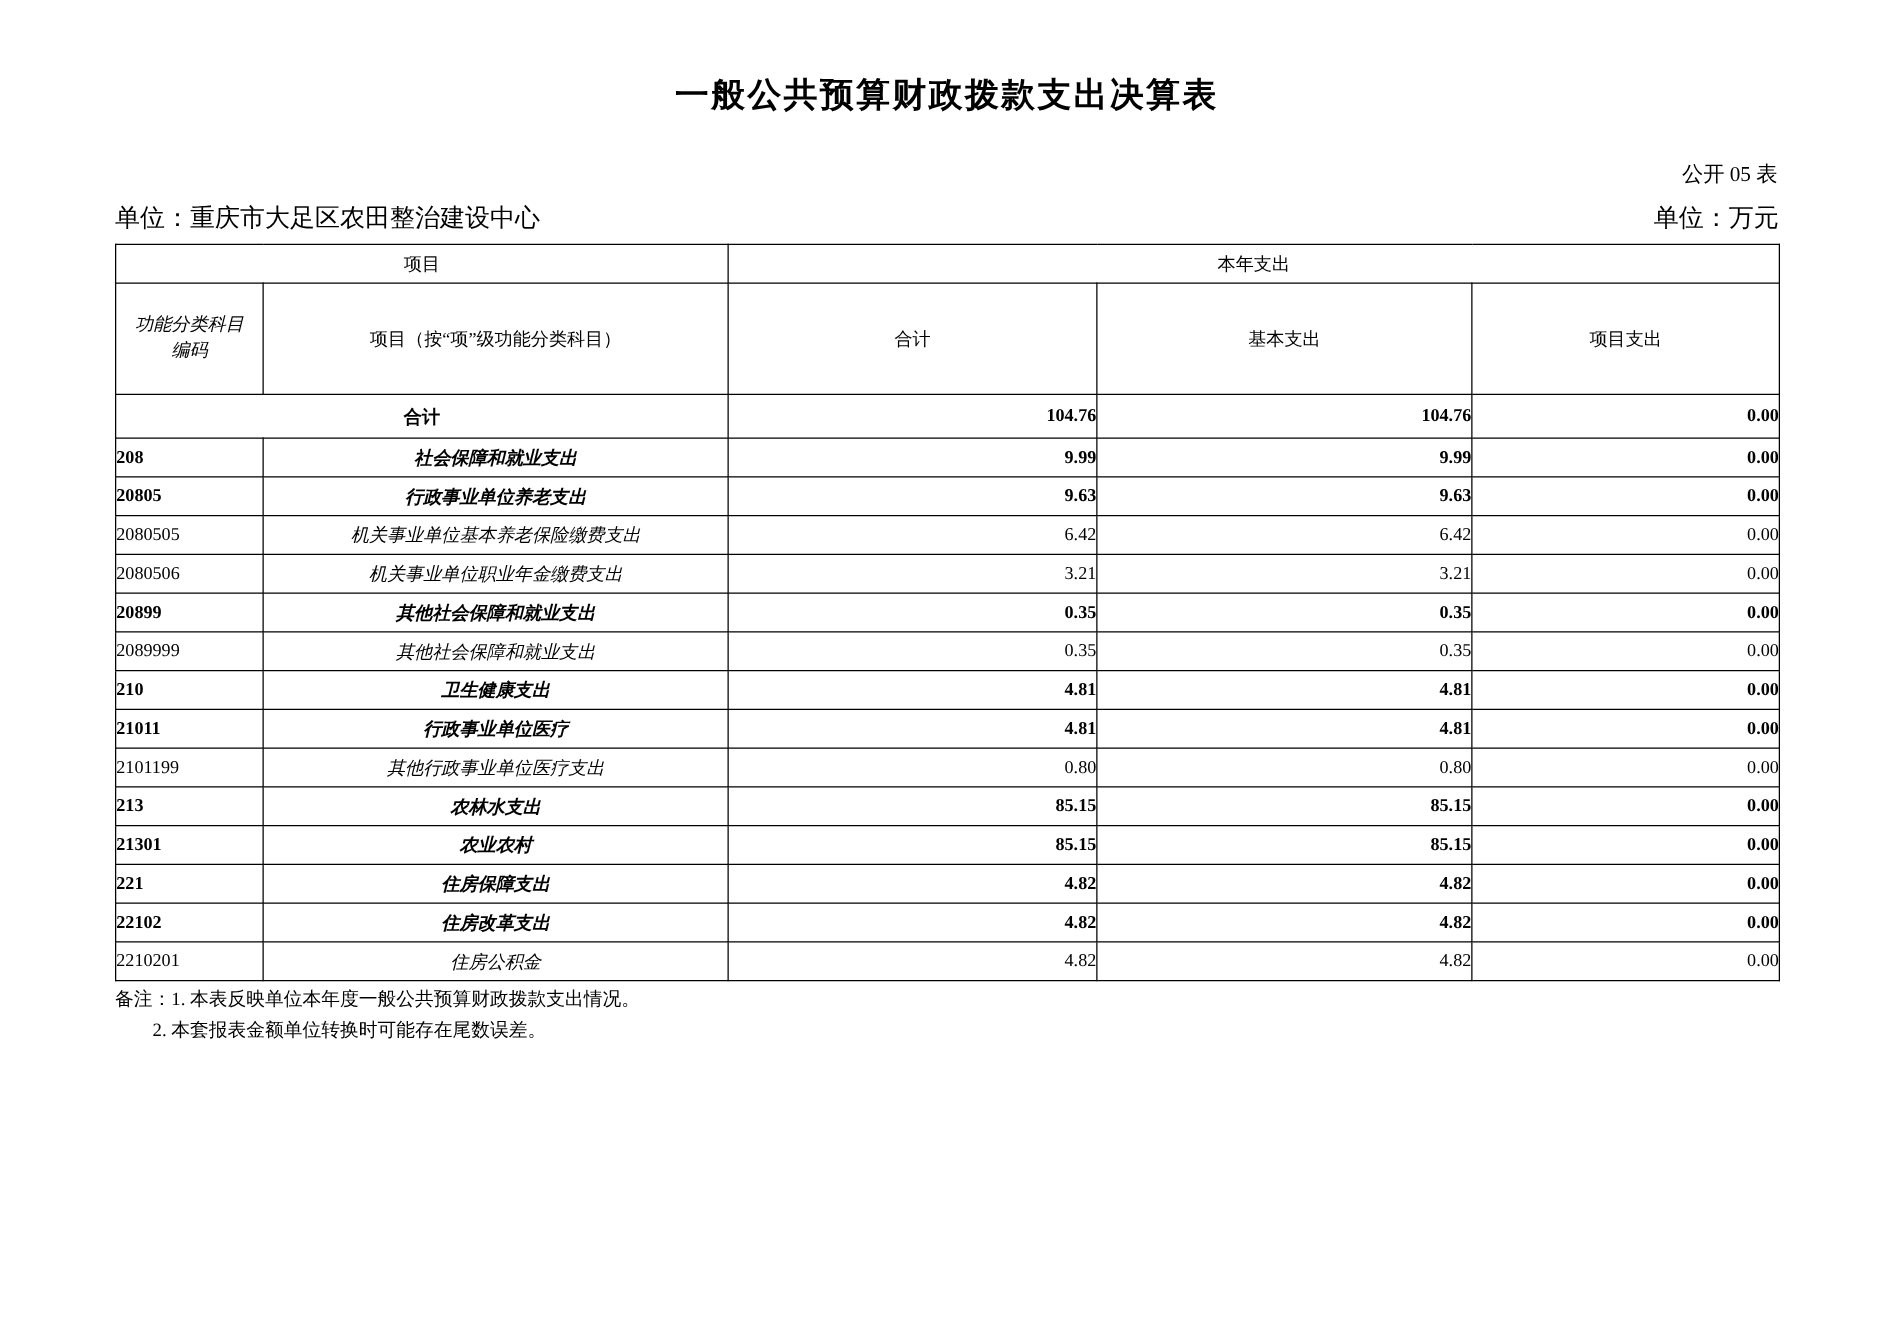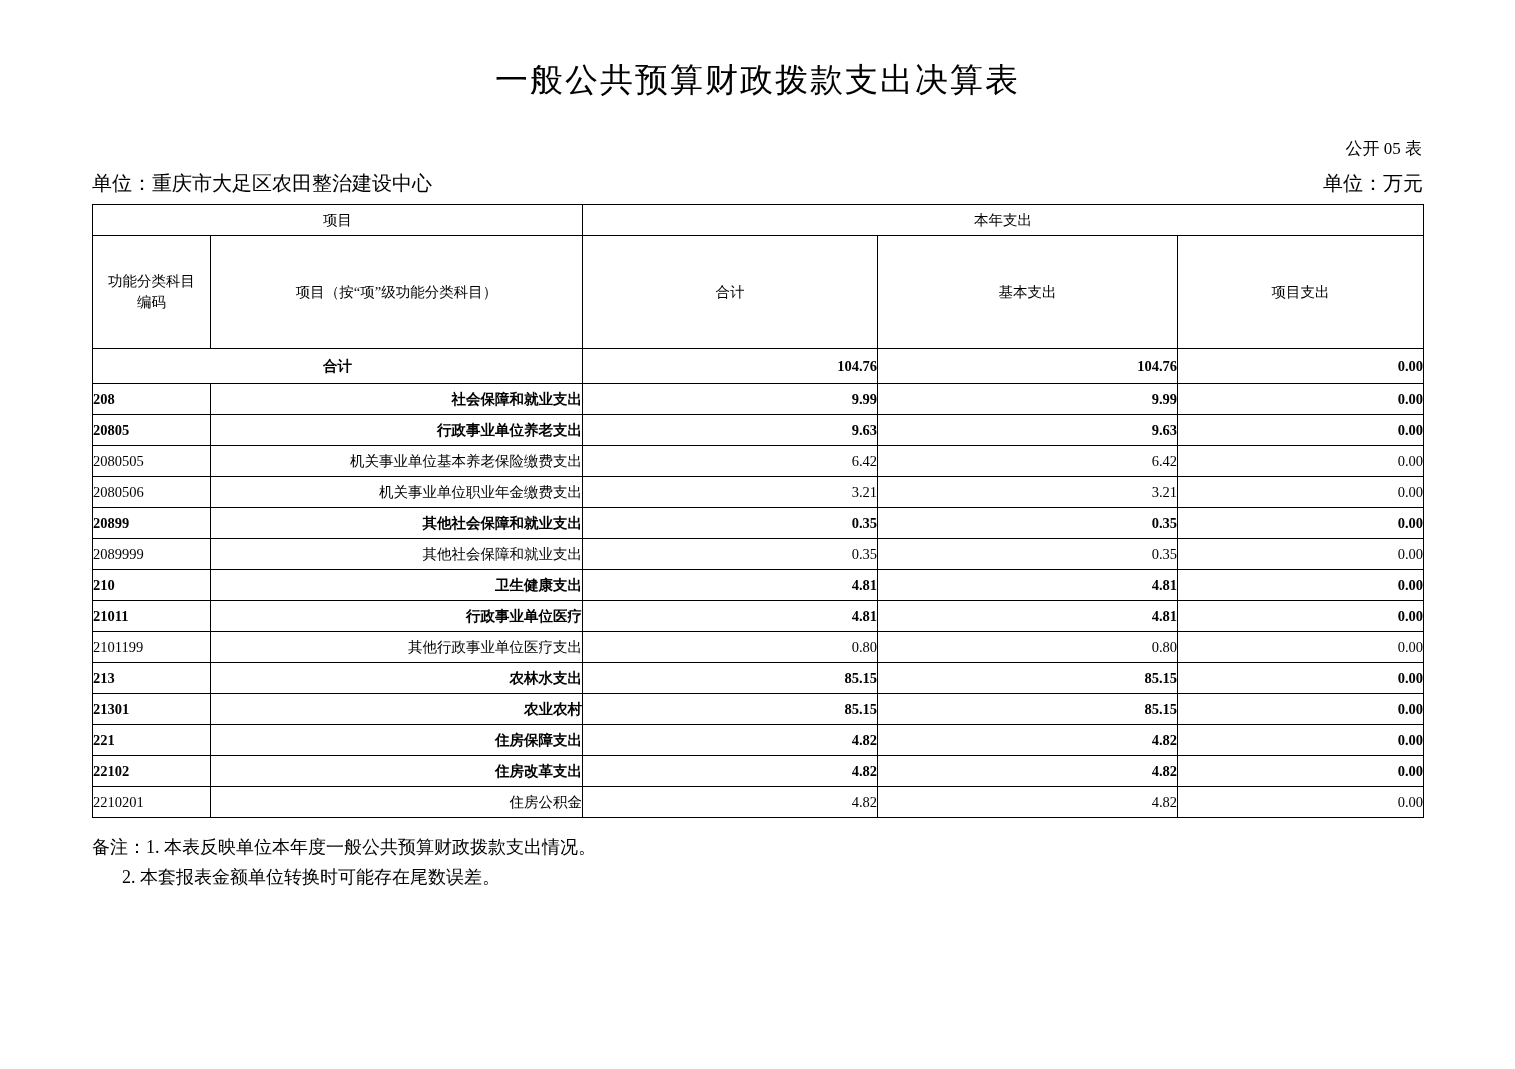--- a/index.html
+++ b/index.html
@@ -16,22 +16,22 @@
   }
   .page {
     position: relative;
     width: 1515px;
     height: 1069px;
     box-sizing: border-box;
     padding: 0 92px;
   }
   .doc-title {
     text-align: center;
-    font-size: 33px;
-    font-weight: normal;
+    font-size: 27px;
+    font-weight: bold;
     letter-spacing: 2px;
     margin-top: 58px;
     margin-bottom: 0;
   }
   .form-code {
     text-align: right;
     font-size: 17px;
     margin-top: 34px;
     margin-right: 1px;
   }
@@ -62,47 +62,49 @@
     height: 30px;
     font-size: 15px;
   }
   .hdr-sub th {
     text-align: center;
     height: 88px;
     font-size: 15px;
   }
   .hdr-sub th.code-head {
     line-height: 1.45;
-    padding: 12px 8px;
+    padding: 0 8px;
+    font-style: italic;
   }
   td.c-code {
     padding-left: 9px;
     height: 30px;
     text-align: left;
   }
   td.c-name {
     padding-left: 10px;
     height: 30px;
-    text-align: right;
+    text-align: center;
+    font-style: italic;
   }
   td.c-num {
     padding-right: 12px;
     height: 30px;
     text-align: right;
   }
   tr.total-row td.c-total {
     text-align: center;
     height: 34px;
   }
   tr.bold td {
     font-weight: bold;
   }
   .notes {
-    font-size: 18px;
-    margin-top: 15px;
+    font-size: 15px;
+    margin-top: 3px;
     line-height: 1.65;
   }
   .notes .n2 {
     margin-left: 30px;
   }
 </style>
 </head>
 <body>
 
 <div class="page">

